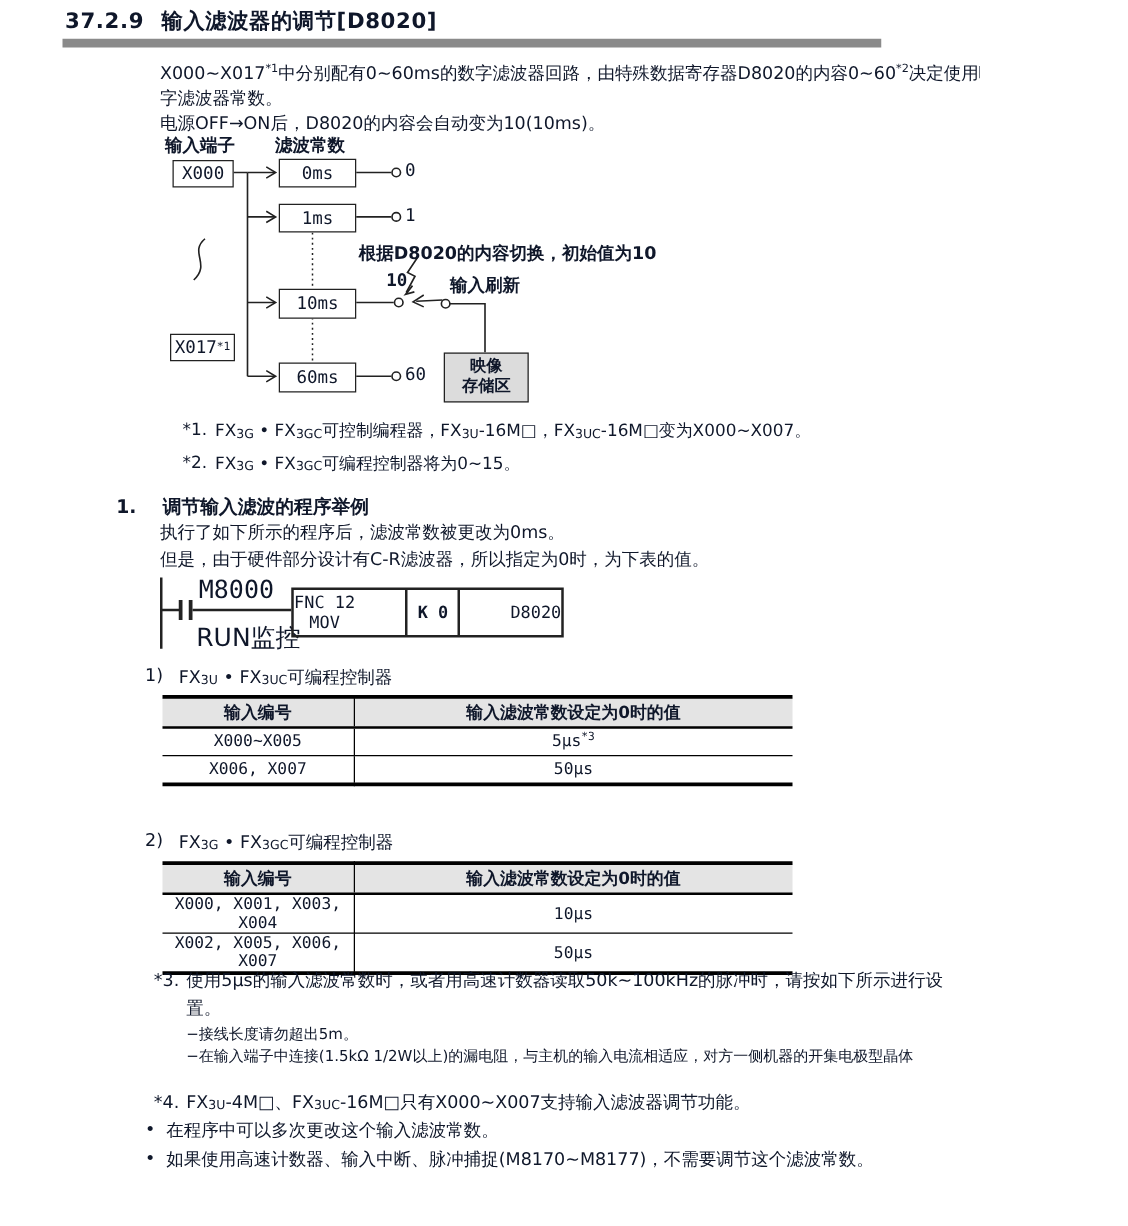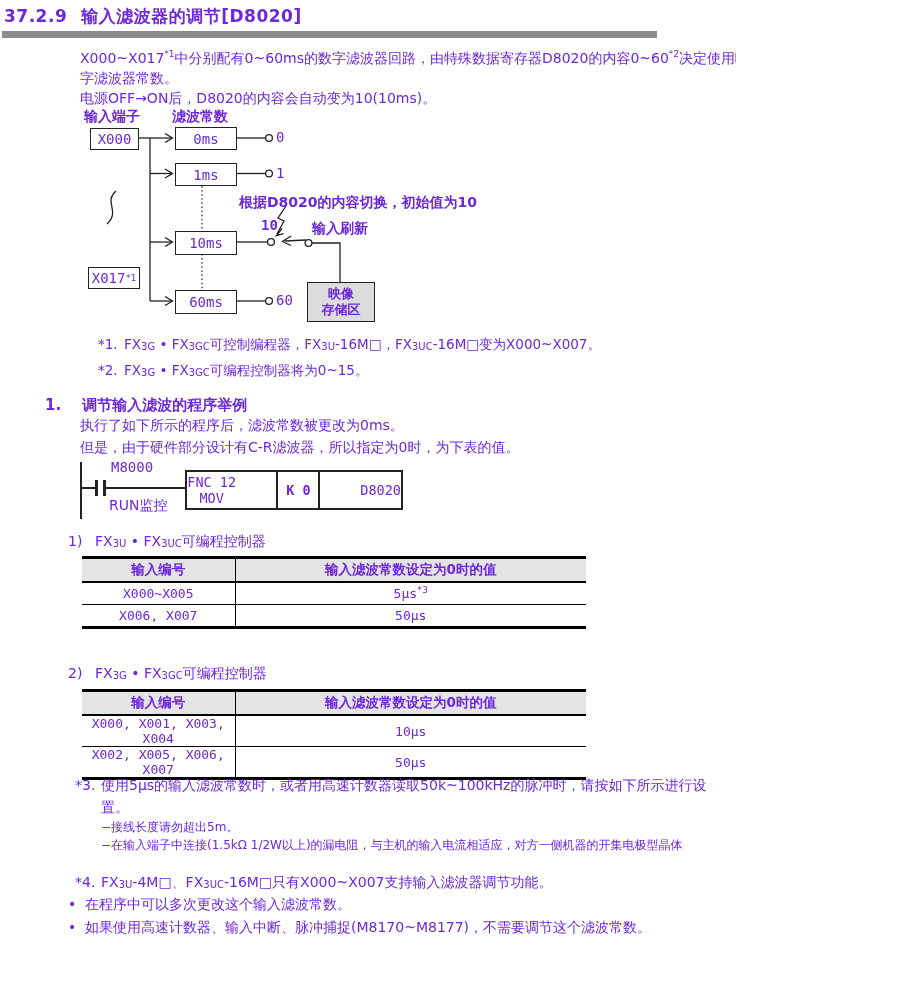--- a/index.html
+++ b/index.html
@@ -1,17 +1,17 @@
 <!DOCTYPE html>
 <html><head>
 <meta charset="utf-8">
 <style>
   html,body{margin:0;padding:0;background:#fff;}
   .page{position:relative;width:736px;height:981px;background:#ffffff;overflow:hidden;
-        font-family:"DejaVu Sans",sans-serif;color:#6d28d9;}
+        font-family:"DejaVu Sans",sans-serif;color:#0f172a;margin-left:48px;}
   .abs{position:absolute;white-space:nowrap;}
   .mono{font-family:"DejaVu Sans Mono",monospace;}
   sup{font-size:9px;vertical-align:super;line-height:0;}
   sub{font-size:10px;vertical-align:baseline;line-height:0;position:relative;top:1px;}
   
   .title{left:4px;top:5px;font-size:17px;font-weight:bold;letter-spacing:.5px;}
   .title .num{margin-right:14px;}
   .title-bar{position:absolute;left:2px;top:31px;width:655px;height:7px;background:#8a8a8a;}
   
   .body14{font-size:14px;}
@@ -32,21 +32,21 @@
   .ln-small{font-size:12px;line-height:18px;}
   .ln-indent{padding-left:9px;}
   
   .ex-head{left:45px;top:396px;font-size:15px;font-weight:bold;}
   .ex-head .num{margin-right:21px;}
   
   .ladder{position:absolute;left:78px;top:459px;width:340px;height:64px;}
   .ld-rail{position:absolute;left:2px;top:3px;width:2px;height:57px;background:#222;}
   .ld-wire{position:absolute;top:28px;height:2px;background:#222;}
   .ld-bar{position:absolute;width:2.5px;height:16px;top:21px;background:#222;}
-  .ld-lbl{position:absolute;font-size:14px;white-space:nowrap;padding-left:20px;}
+  .ld-lbl{position:absolute;font-size:20px;white-space:nowrap;padding-left:20px;}
   .ld-boxes{position:absolute;left:107px;top:11px;width:214px;height:36px;
             border:2px solid #222;display:flex;gap:40px;}
   .ld-cell{display:flex;flex-direction:column;align-items:center;justify-content:center;
            font-size:13.5px;line-height:16px;}
   .ld-c1{width:69px;}
   .ld-c2{width:56px;border-left:2px solid #222;border-right:2px solid #222;font-weight:bold;}
   .ld-c3{flex:1;}
   
   .tcap{position:absolute;display:flex;font-size:14px;white-space:nowrap;}
   .tcap .marker{width:27px;flex:none;}

